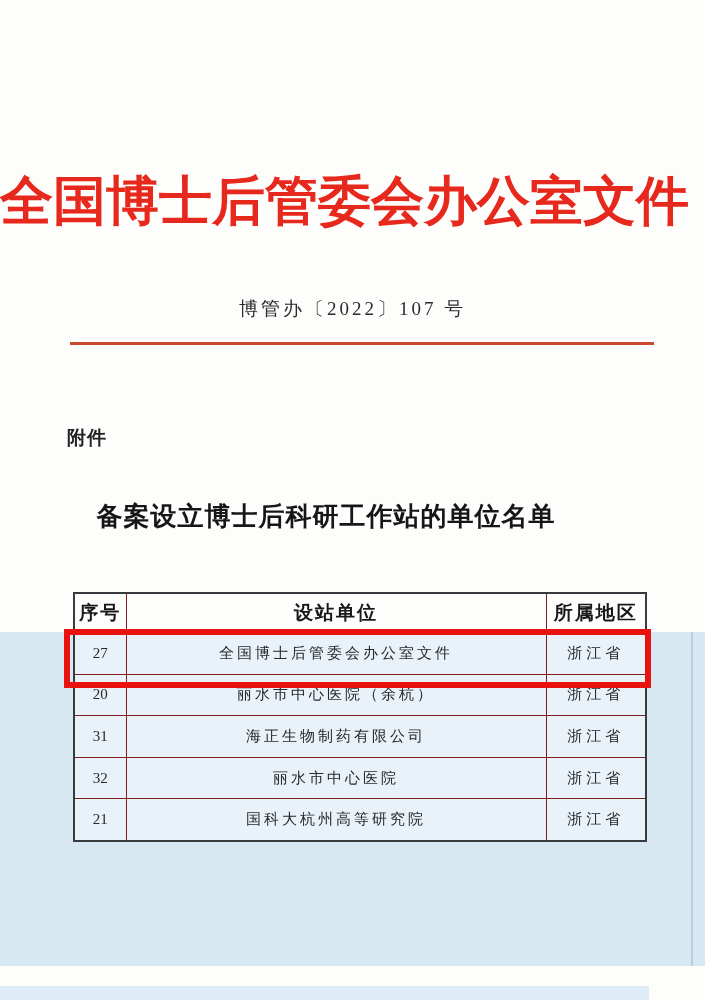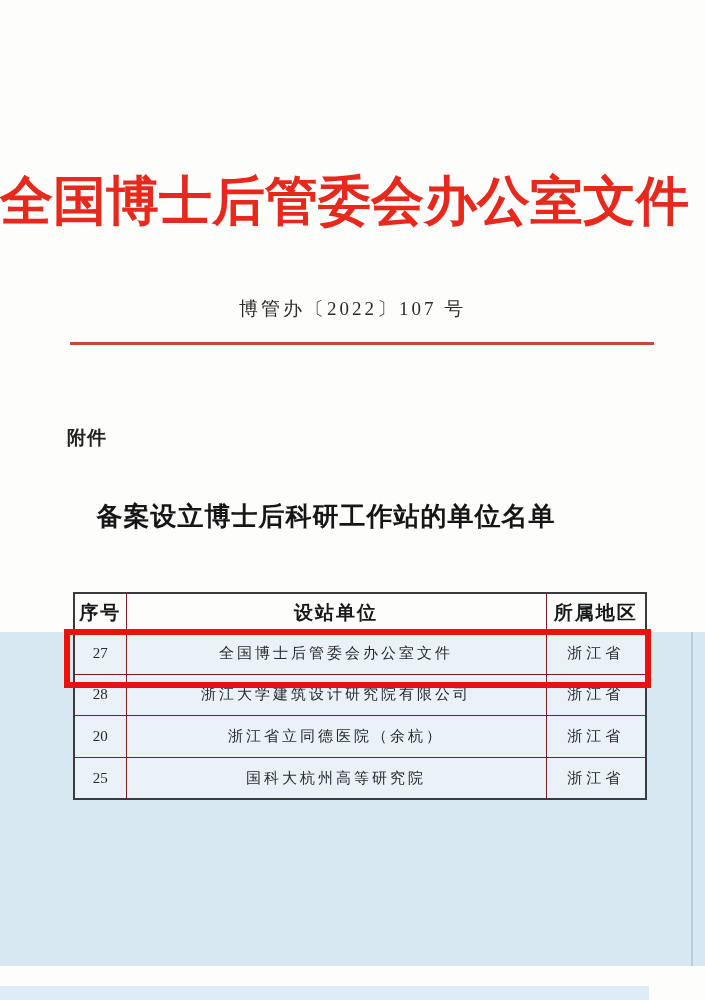--- a/index.html
+++ b/index.html
@@ -167,30 +167,35 @@
       <th>所属地区</th>
     </tr>
   </thead>
   <tbody>
     <tr>
       <td class="cell-no">27</td>
       <td class="cell-unit">全国博士后管委会办公室文件</td>
       <td class="cell-region">浙江省</td>
     </tr>
     <tr>
-      <td class="cell-no">28</td>
-      <td class="cell-unit">浙江大学建筑设计研究院有限公司</td>
-      <td class="cell-region">浙江省</td>
-    </tr>
-    <tr>
       <td class="cell-no">20</td>
-      <td class="cell-unit">浙江省立同德医院（余杭）</td>
-      <td class="cell-region">浙江省</td>
-    </tr>
-    <tr>
-      <td class="cell-no">25</td>
+      <td class="cell-unit">丽水市中心医院（余杭）</td>
+      <td class="cell-region">浙江省</td>
+    </tr>
+    <tr>
+      <td class="cell-no">31</td>
+      <td class="cell-unit">海正生物制药有限公司</td>
+      <td class="cell-region">浙江省</td>
+    </tr>
+    <tr>
+      <td class="cell-no">32</td>
+      <td class="cell-unit">丽水市中心医院</td>
+      <td class="cell-region">浙江省</td>
+    </tr>
+    <tr>
+      <td class="cell-no">21</td>
       <td class="cell-unit">国科大杭州高等研究院</td>
       <td class="cell-region">浙江省</td>
     </tr>
   </tbody>
 </table>
 
 <div class="highlight-box"></div>
 
 </body></html>

